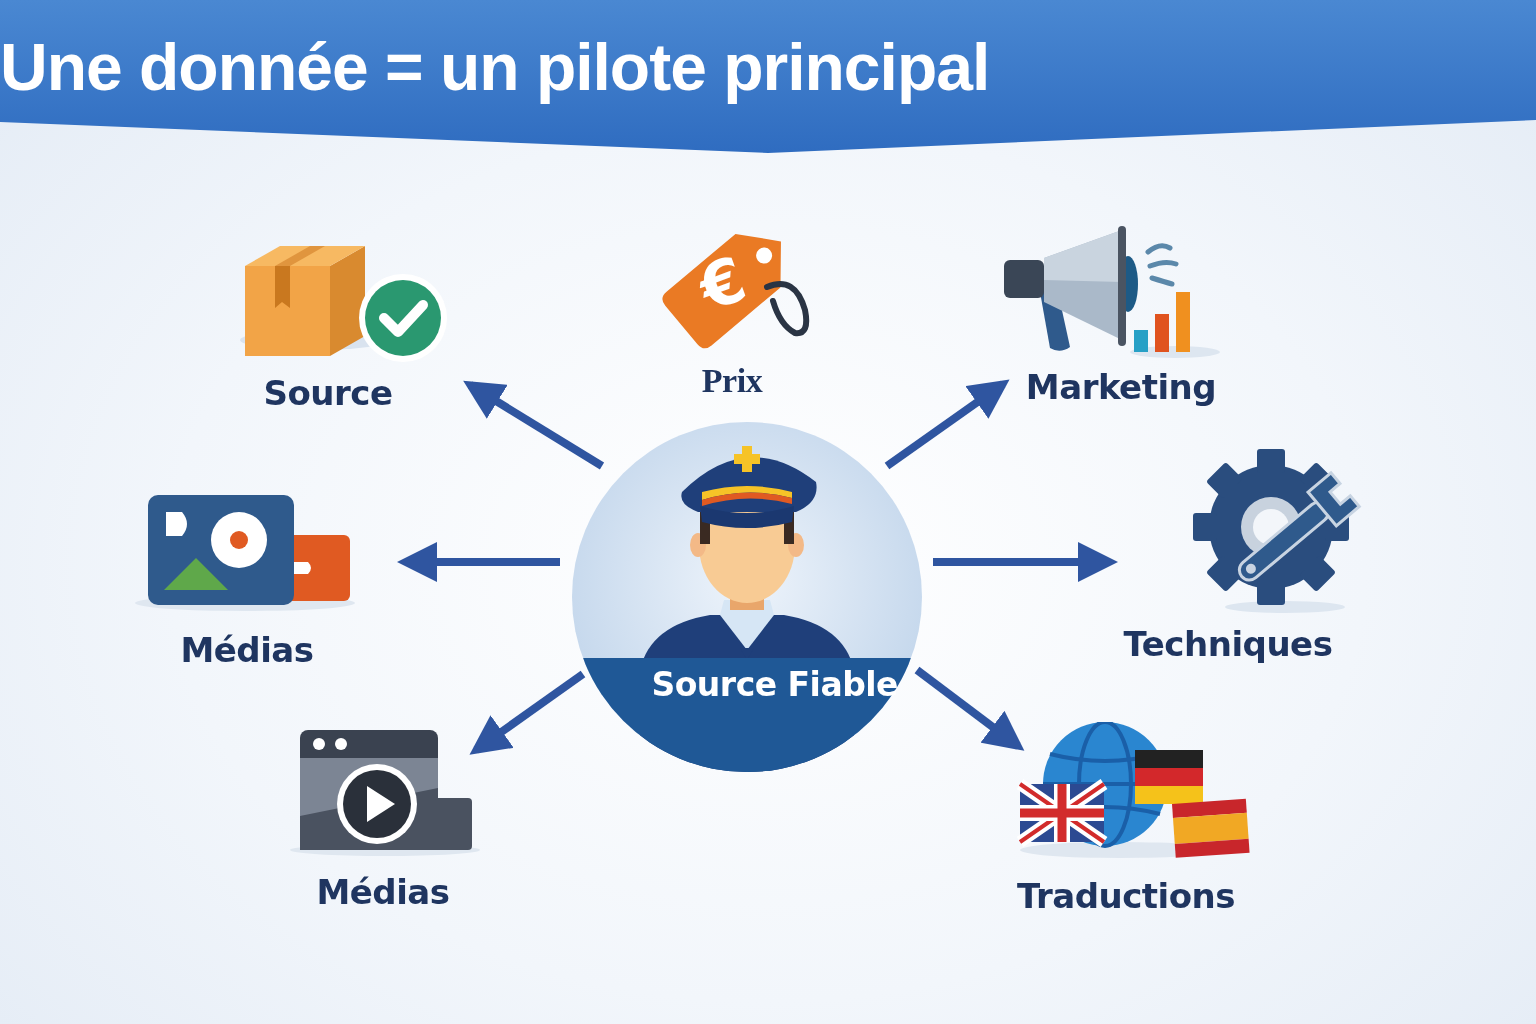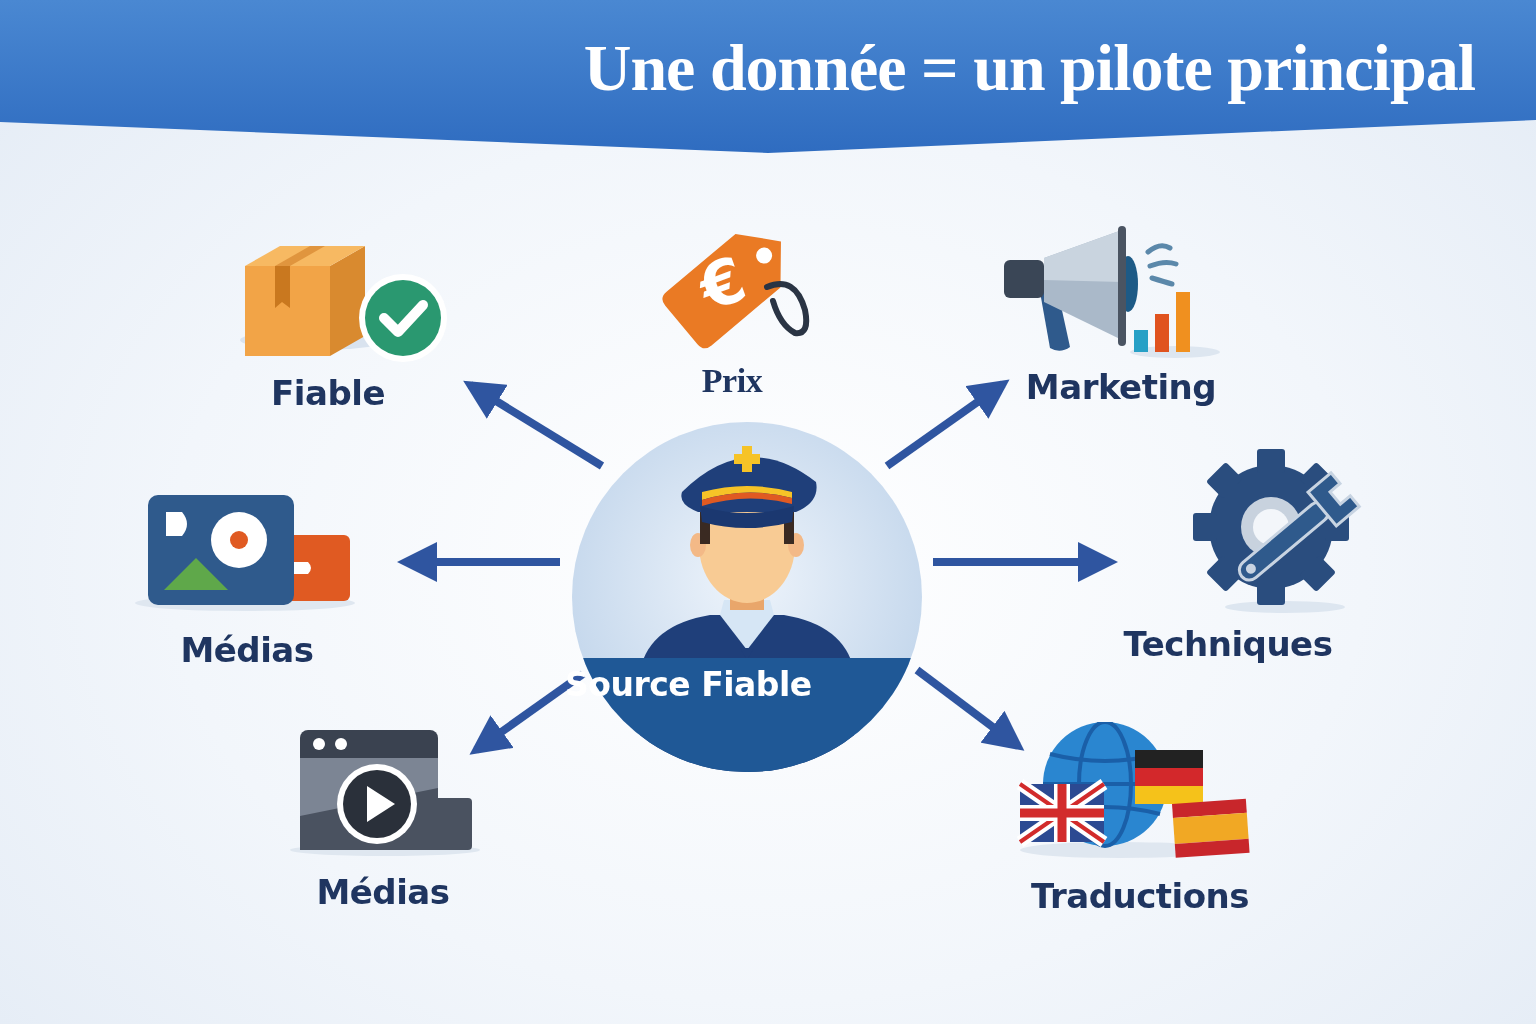--- a/index.html
+++ b/index.html
@@ -3,28 +3,28 @@
 <meta charset="utf-8">
 <style>
   html, body { margin: 0; padding: 0; }
   body {
     width: 1536px; height: 1024px; position: relative; overflow: hidden;
     background: radial-gradient(ellipse at 50% 55%, #ffffff 0%, #f2f6fb 55%, #e3ebf5 100%);
     font-family: "Liberation Sans", sans-serif;
   }
   .banner { position: absolute; left: 0; top: 0; width: 1536px; height: 155px; }
   .title {
-    position: absolute; left: 0; top: 28px; width: 1475px; text-align: right;
-    color: #ffffff; font-family: Liberation Serif, serif; font-weight: bold;
+    position: absolute; left: 0; top: 28px; width: 1475px; text-align: left;
+    color: #ffffff; font-family: Liberation Sans, sans-serif; font-weight: bold;
     font-size: 66px; letter-spacing: -1px; line-height: 1.2;
   }
   .arrows { position: absolute; left: 0; top: 0; width: 1536px; height: 1024px; }
   .hub { position: absolute; left: 570px; top: 420px; width: 354px; height: 354px; }
   .hub-label {
-    position: absolute; left: 565px; top: 665px; width: 354px; text-align: left;
+    position: absolute; left: 544px; top: 665px; width: 354px; text-align: right;
     color: #fff; font-weight: bold; font-size: 33px; font-family: "DejaVu Sans", sans-serif;
     letter-spacing: -0.5px;
   }
   .node { position: absolute; }
   .node svg { display: block; }
   .label {
     position: absolute; color: #1f3560; font-weight: bold; font-size: 34px;
     font-family: "DejaVu Sans", sans-serif; letter-spacing: -0.5px; white-space: nowrap;
     transform: translateX(-50%);
   }
@@ -101,21 +101,21 @@
     <polygon points="25,38 110,38 110,128 25,128" fill="#f2a447"></polygon>
     <polygon points="110,38 145,18 145,108 110,128" fill="#d98a2f"></polygon>
     <polygon points="25,38 60,18 145,18 110,38" fill="#f7b962"></polygon>
     <polygon points="55,38 70,38 70,80 62,74 55,80" fill="#c9781f"></polygon>
     <polygon points="55,38 70,38 105,18 90,18" fill="#e0953e"></polygon>
     <circle cx="183" cy="90" r="44" fill="#fff"></circle>
     <circle cx="183" cy="90" r="38" fill="#2a9870"></circle>
     <path d="M164,90 L178,104 L203,77" stroke="#fff" stroke-width="10" fill="none" stroke-linecap="round" stroke-linejoin="round"></path>
   </svg>
 </div>
-<div class="label" style="left:328px;top:373px;">Fiable</div>
+<div class="label" style="left:328px;top:373px;">Source</div>
 
 <div class="node" style="left:655px;top:205px;">
   <svg width="160" height="150" viewBox="0 0 160 150">
     <g transform="rotate(-40 80 75)">
       <path d="M20,40 L110,40 L140,75 L110,110 L20,110 Q10,110 10,100 L10,50 Q10,40 20,40 Z" fill="#ea7a24"></path>
       <circle cx="118" cy="75" r="8" fill="#fff"></circle>
     </g>
     <text x="68" y="100" font-size="62" font-weight="bold" fill="#fff" font-family="DejaVu Sans, sans-serif" text-anchor="middle" transform="rotate(-20 68 80)">€</text>
     <path d="M112,82 Q140,70 150,105 Q155,130 140,128 Q125,120 118,96" stroke="#2a3444" stroke-width="6" fill="none" stroke-linecap="round"></path>
   </svg>
@@ -221,13 +221,13 @@
       <rect y="36" width="68" height="18" fill="#f5c21a"></rect>
     </g>
 
     <g transform="translate(162,82) rotate(-4)">
       <rect width="74" height="14" fill="#c8262b"></rect>
       <rect y="14" width="74" height="26" fill="#f1a824"></rect>
       <rect y="40" width="74" height="14" fill="#c8262b"></rect>
     </g>
   </svg>
 </div>
-<div class="label" style="left:1126px;top:876px;margin-left:14px;">Traductions</div>
+<div class="label" style="left:1126px;top:876px;">Traductions</div>
 
 </body></html>

